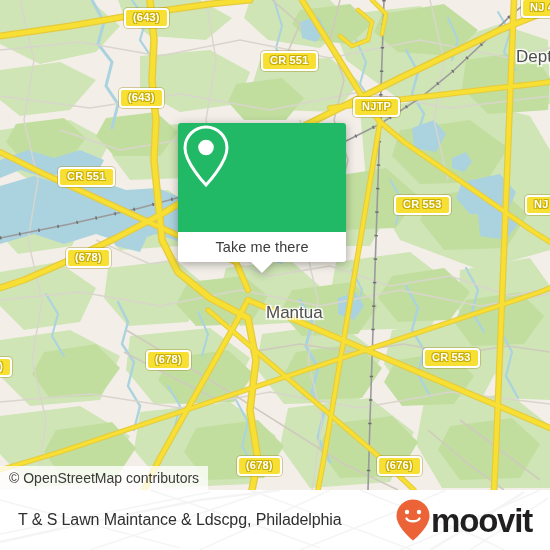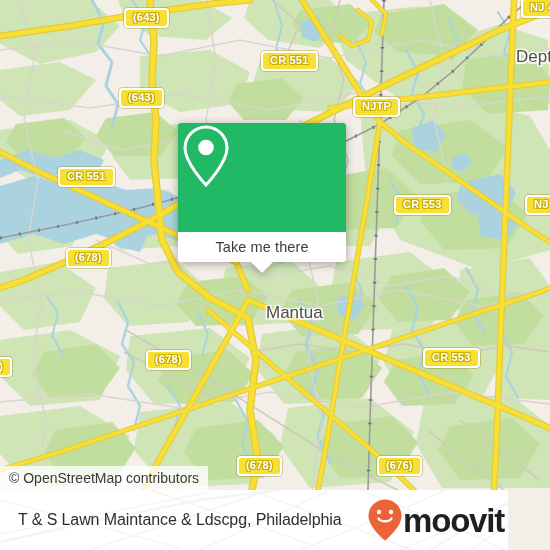--- a/index.html
+++ b/index.html
@@ -73,34 +73,34 @@
     background:rgba(255,255,255,.78);
     color:#3a3a3a;
     font-size:14px;
     font-family:"Liberation Sans",sans-serif;
     padding:4px 9px 5px 9px;
     white-space:nowrap;
   }
 
   
   #footer{
-    position:absolute;left:0;top:490px;width:508px;height:60px;
+    position:absolute;left:0;top:490px;width:550px;height:60px;
     background:#ffffff;
     display:flex;align-items:center;justify-content:space-between;
     overflow:hidden;
   }
   #footer-bg{position:absolute;left:0;top:0;width:550px;height:60px;opacity:.10;}
   #footer-title{
     position:relative;z-index:2;
     margin-left:18px;
     color:#2f2f2f;font-size:16px;
     font-family:"Liberation Sans",sans-serif;
     white-space:nowrap;letter-spacing:-.1px;
   }
-  #brand{position:relative;z-index:2;margin-right:4px;display:flex;align-items:center;}
+  #brand{position:relative;z-index:2;margin-right:18px;display:flex;align-items:center;}
   #brand-word{
     color:#201e1e;font-size:33px;font-weight:bold;
     font-family:"Liberation Sans",sans-serif;
     letter-spacing:-1.2px;margin-left:1px;line-height:33px;
   }
 </style>
 </head>
 <body>
 
 <div id="app">

